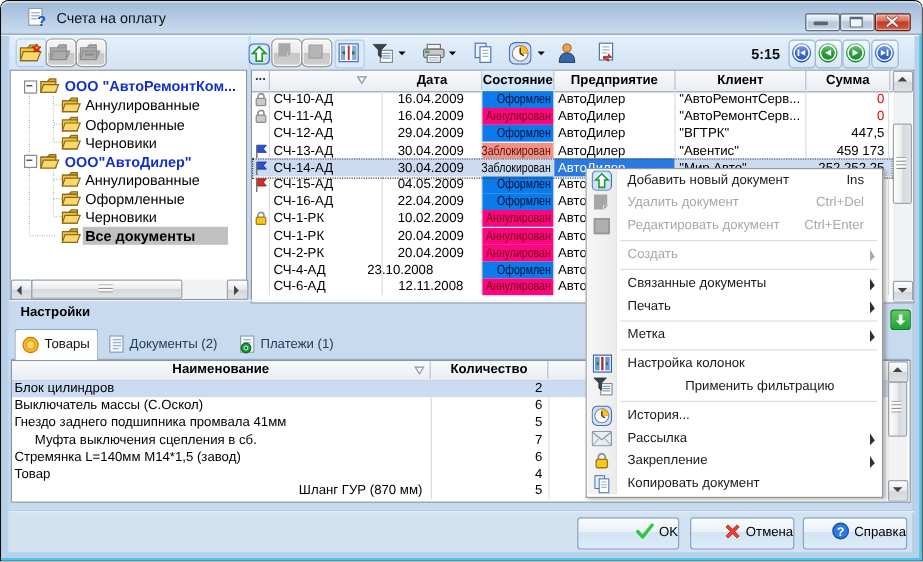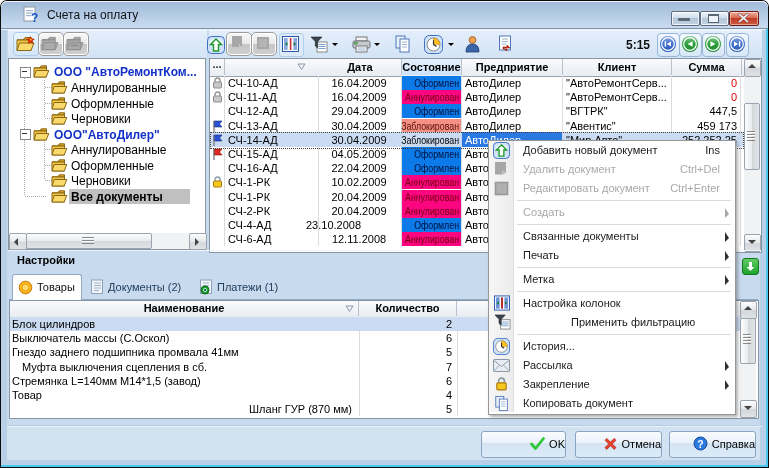--- a/index.html
+++ b/index.html
@@ -445,21 +445,21 @@
 </div>
 <svg class="abs" style="left:345px;top:305px;" width="9" height="8" viewBox="0 0 9 8">
     <path d="M1 1 h7 l-3.5 5.5 z" fill="#f2f6fa" stroke="#8a98a8"></path>
   </svg>
 <div class="vline" style="left:359px;top:317px;height:99px;"></div>
 <div class="vline" style="left:457px;top:317px;height:99px;"></div>
 <div class="abs" style="left:10px;top:317px;width:731px;height:14px;background:#cbdcf2;"></div>
 <div class="cell" style="left:12px;top:317px;width:340px;">Блок цилиндров</div>
 <div class="cell" style="left:12px;top:331px;width:340px;">Выключатель массы (С.Оскол)</div>
 <div class="cell" style="left:12px;top:345px;width:340px;">Гнездо заднего подшипника промвала 41мм</div>
-<div class="cell" style="left:22px;top:360px;width:340px;">Муфта выключения сцепления в сб.</div>
+<div class="cell" style="left:9px;top:360px;width:340px;padding-left:20px;">Муфта выключения сцепления в сб.</div>
 <div class="cell" style="left:12px;top:374px;width:340px;">Стремянка L=140мм М14*1,5 (завод)</div>
 <div class="cell" style="left:12px;top:388px;width:340px;">Товар</div>
 <div class="cell" style="left:12px;top:402px;width:340px;text-align:right;">Шланг ГУР (870 мм)</div>
 <div class="cell" style="left:380px;top:317px;width:72px;text-align:right;">2</div>
 <div class="cell" style="left:380px;top:331px;width:72px;text-align:right;">6</div>
 <div class="cell" style="left:380px;top:345px;width:72px;text-align:right;">5</div>
 <div class="cell" style="left:380px;top:360px;width:72px;text-align:right;">7</div>
 <div class="cell" style="left:380px;top:374px;width:72px;text-align:right;">6</div>
 <div class="cell" style="left:380px;top:388px;width:72px;text-align:right;">4</div>
 <div class="cell" style="left:380px;top:402px;width:72px;text-align:right;">5</div>

